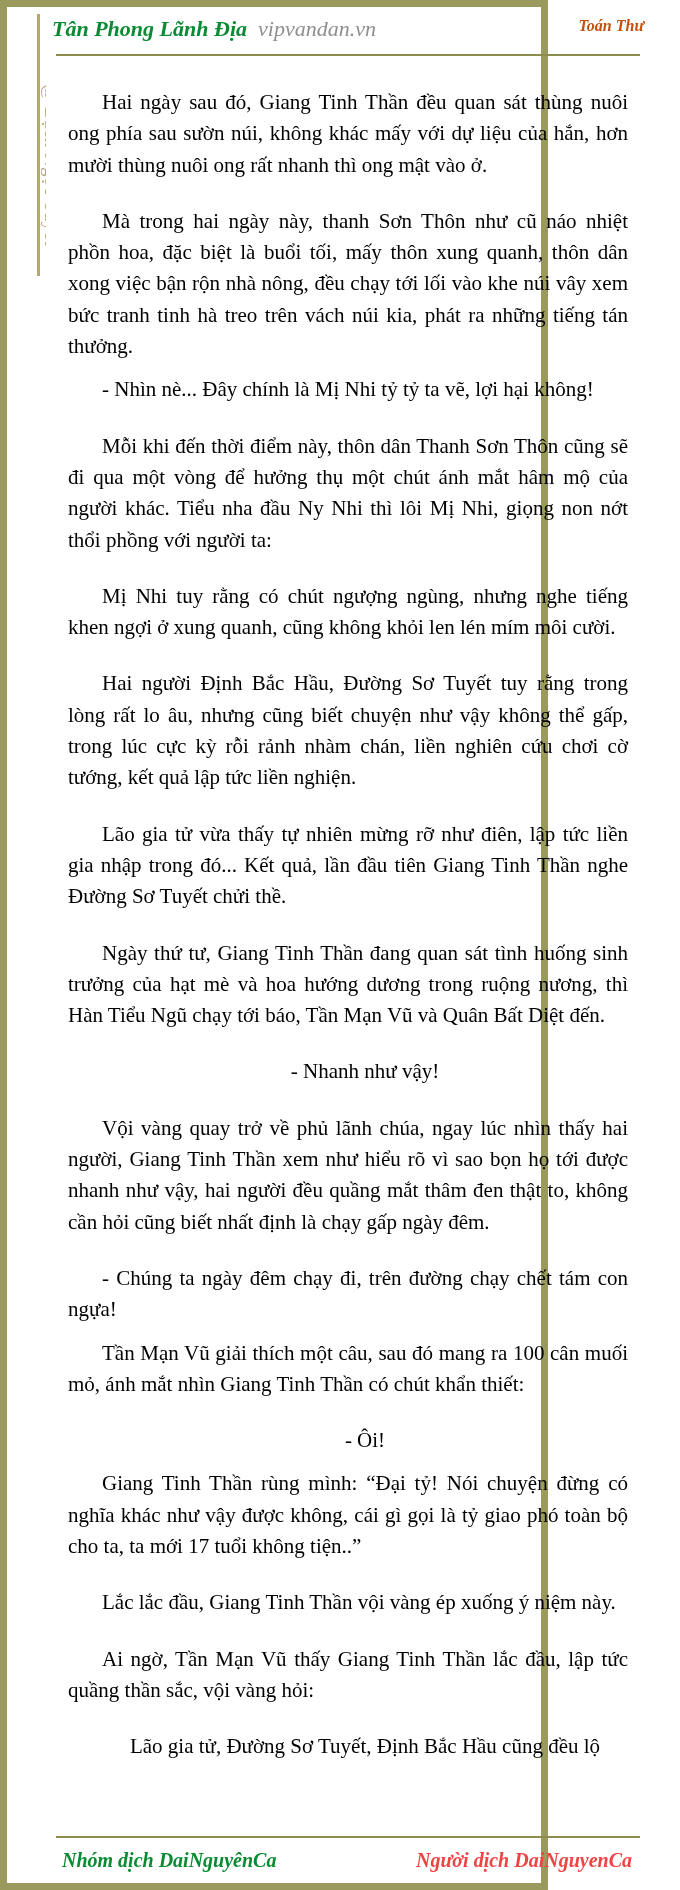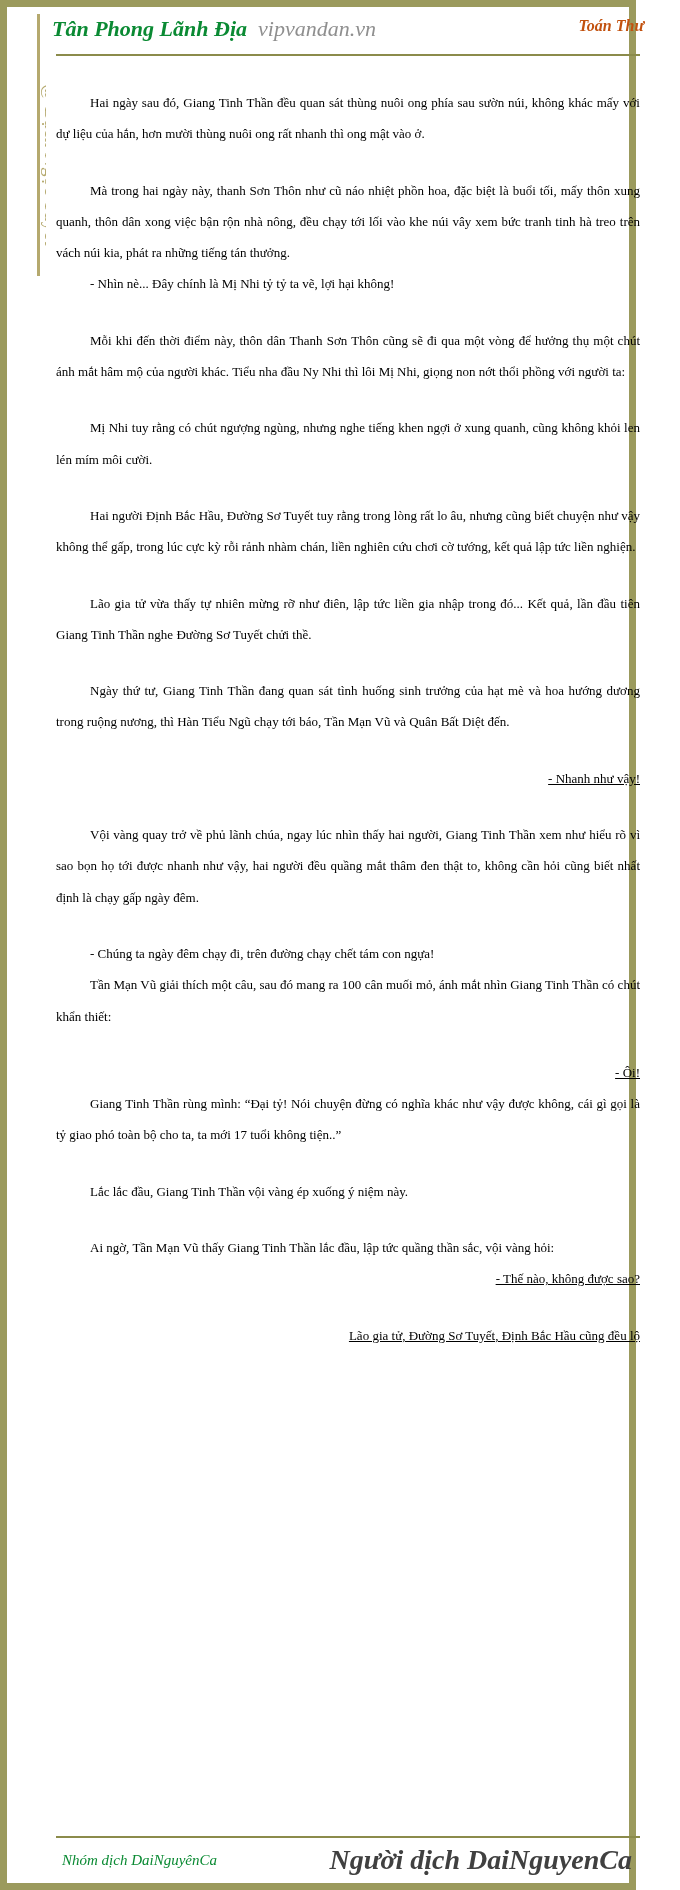--- a/index.html
+++ b/index.html
@@ -11,21 +11,21 @@
     width: 680px;
     height: 1890px;
     font-family: "Liberation Serif", "DejaVu Serif", serif;
     overflow: hidden;
   }
 
   
   .page {
     position: relative;
     box-sizing: border-box;
-    width: 636px;
+    width: 548px;
     height: 1890px;
     background: #ffffff;
     border: 7px solid #9b9a5d;
     padding: 0;
   }
   .page-inner {
     position: relative;
     box-sizing: border-box;
     width: 100%;
     height: 100%;
@@ -117,41 +117,40 @@
   
   .content {
     position: absolute;
     left: 48px;
     top: 54px;
     width: 584px;
     height: 1766px;
     overflow: hidden;
   }
   .content p {
-    margin: 0;
+    margin: 12px;
     color: #000000;
-    font-size: 13px;
+    font-size: 21px;
     line-height: 31.3px;
     text-align: justify;
     text-justify: inter-word;
     font-family: "Liberation Serif", "DejaVu Serif", serif;
     hyphens: none;
   }
   .content p.indent {
     text-indent: 34px;
   }
   .content p.spaced {
     margin-top: 25px;
   }
   .content p.tight {
     margin-top: 0;
   }
   .content p.lastline {
-    text-align: right;
-    text-decoration: underline;
+    text-align: center;
   }
 
   
   .rule-bottom {
     position: absolute;
     left: 48px;
     top: 1828px;
     width: 584px;
     height: 2px;
     background: #8b8b4b;
@@ -162,31 +161,31 @@
     top: 1834px;
     width: 584px;
     height: 36px;
     display: flex;
     align-items: center;
     justify-content: space-between;
   }
   .footer-left {
     color: #0a8a33;
     font-style: italic;
-    font-weight: normal;
-    font-size: 15px;
+    font-weight: bold;
+    font-size: 20px;
     font-family: "Liberation Serif", "DejaVu Serif", serif;
     white-space: nowrap;
     padding-left: 6px;
   }
   .footer-right {
-    color: #404040;
-    font-style: italic;
-    font-weight: bold;
-    font-size: 28px;
+    color: #ef4444;
+    font-style: italic;
+    font-weight: bold;
+    font-size: 20px;
     font-family: "Liberation Serif", "DejaVu Serif", serif;
     white-space: nowrap;
     padding-right: 8px;
   }
 </style>
 </head>
 <body>
 
 <div class="page">
   <div class="page-inner">
@@ -215,21 +214,20 @@
       <p class="indent spaced">Lão gia tử vừa thấy tự nhiên mừng rỡ như điên, lập tức liền gia nhập trong đó... Kết quả, lần đầu tiên Giang Tinh Thần nghe Đường Sơ Tuyết chửi thề.</p>
       <p class="indent spaced">Ngày thứ tư, Giang Tinh Thần đang quan sát tình huống sinh trưởng của hạt mè và hoa hướng dương trong ruộng nương, thì Hàn Tiểu Ngũ chạy tới báo, Tần Mạn Vũ và Quân Bất Diệt đến.</p>
       <p class="indent spaced lastline">- Nhanh như vậy!</p>
       <p class="indent spaced">Vội vàng quay trở về phủ lãnh chúa, ngay lúc nhìn thấy hai người, Giang Tinh Thần xem như hiểu rõ vì sao bọn họ tới được nhanh như vậy, hai người đều quầng mắt thâm đen thật to, không cần hỏi cũng biết nhất định là chạy gấp ngày đêm.</p>
       <p class="indent spaced">- Chúng ta ngày đêm chạy đi, trên đường chạy chết tám con ngựa!</p>
       <p class="indent tight">Tần Mạn Vũ giải thích một câu, sau đó mang ra 100 cân muối mỏ, ánh mắt nhìn Giang Tinh Thần có chút khẩn thiết:</p>
       <p class="indent spaced lastline">- Ôi!</p>
       <p class="indent tight">Giang Tinh Thần rùng mình: “Đại tỷ! Nói chuyện đừng có nghĩa khác như vậy được không, cái gì gọi là tỷ giao phó toàn bộ cho ta, ta mới 17 tuổi không tiện..”</p>
       <p class="indent spaced">Lắc lắc đầu, Giang Tinh Thần vội vàng ép xuống ý niệm này.</p>
       <p class="indent spaced">Ai ngờ, Tần Mạn Vũ thấy Giang Tinh Thần lắc đầu, lập tức quầng thần sắc, vội vàng hỏi:</p>
-      <p class="indent tight lastline">- Thế nào, không được sao?</p>
       <p class="indent spaced lastline">Lão gia tử, Đường Sơ Tuyết, Định Bắc Hầu cũng đều lộ</p>
     </div>
 
     <div class="rule-bottom"></div>
     <div class="footer">
       <span class="footer-left">Nhóm dịch DaiNguyênCa</span>
       <span class="footer-right">Người dịch DaiNguyenCa</span>
     </div>
 
   </div>

